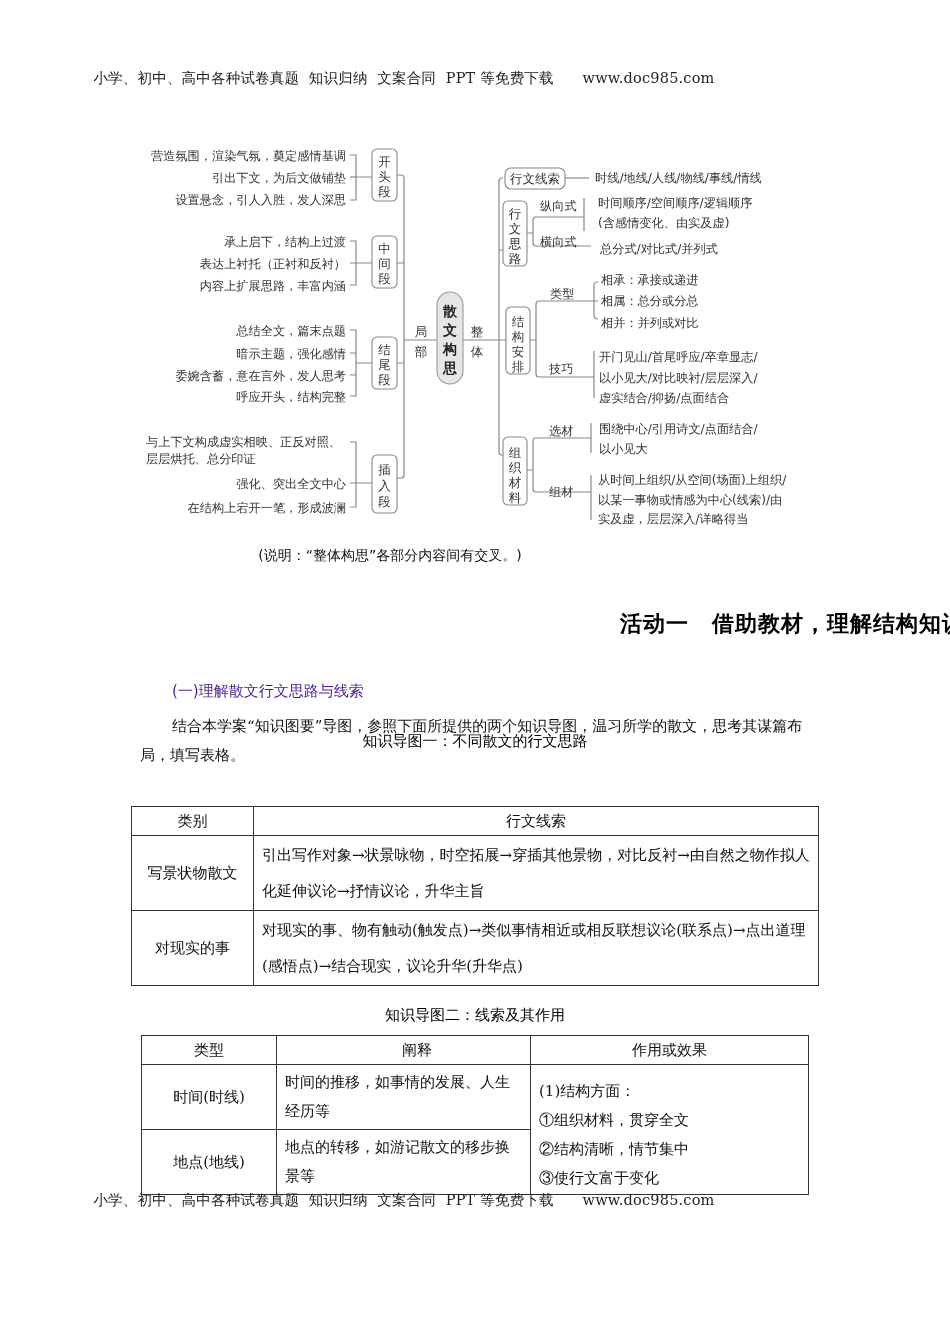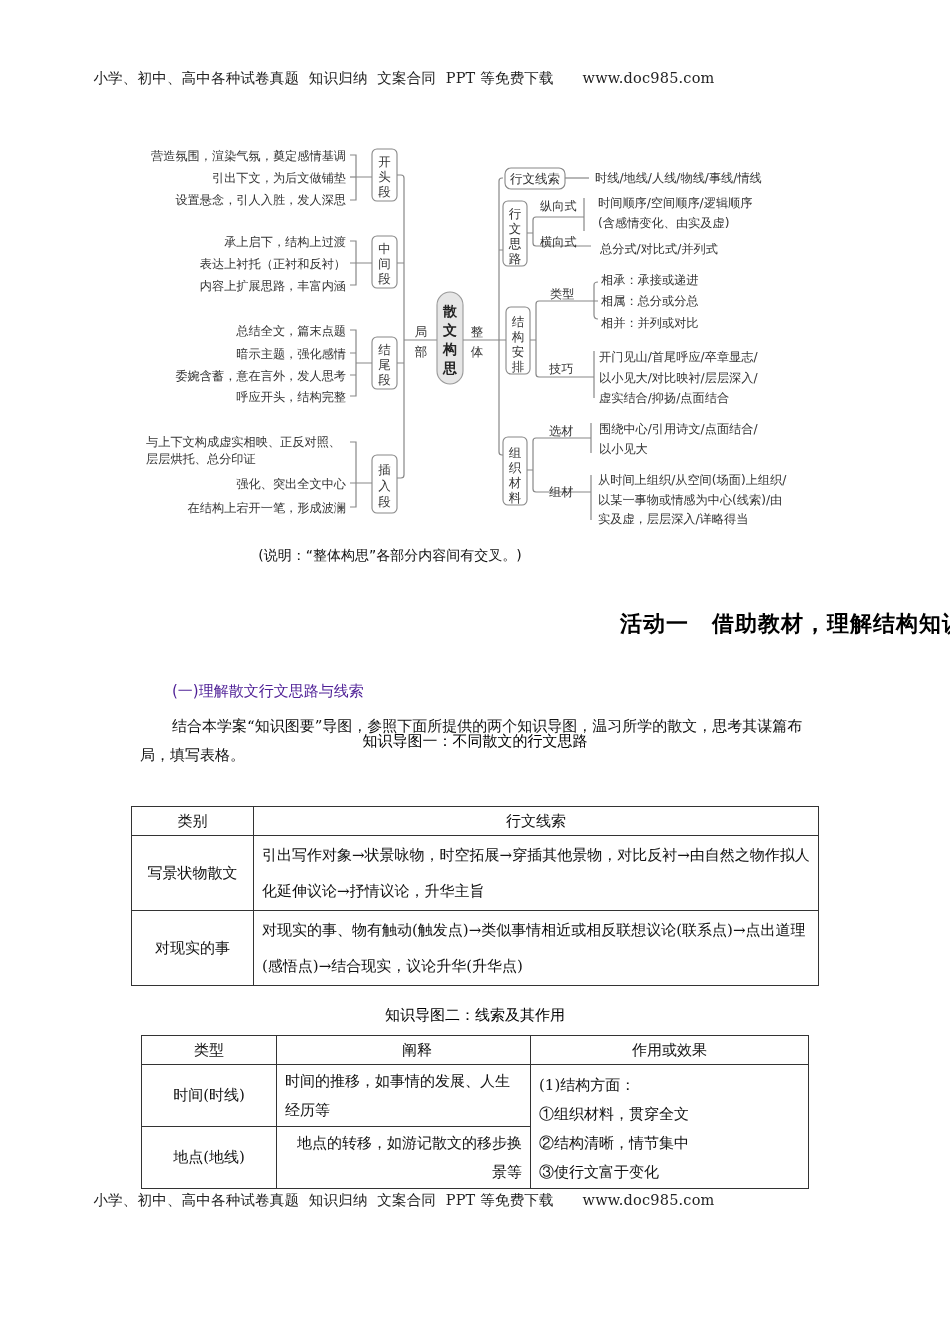--- a/index.html
+++ b/index.html
@@ -194,27 +194,27 @@
 <table class="t" id="t2">
   <tbody>
       <tr>
     <th style="width:118px;">类型</th>
     <th style="width:210px;padding-left:35px;">阐释</th>
     <th>作用或效果</th>
   </tr>
   <tr>
     <td style="text-align:center;">时间(时线)</td>
     <td>时间的推移，如事情的发展、人生经历等</td>
-    <td rowspan="2" style="vertical-align:top;padding-top:6px;">
+    <td rowspan="2" style="vertical-align:top;padding-top:12px;">
       <div>(1)结构方面：</div>
       <div>①组织材料，贯穿全文</div>
       <div>②结构清晰，情节集中</div>
       <div>③使行文富于变化</div>
     </td>
   </tr>
   <tr>
     <td style="text-align:center;">地点(地线)</td>
-    <td style="text-align:right;">地点的转移，如游记散文的移步换景等</td>
+    <td style="text-align:left;">地点的转移，如游记散文的移步换景等</td>
   </tr>
 </tbody>
   </table>
 
 <div class="abs hdr" style="top:1191px;">小学、初中、高中各种试卷真题  知识归纳  文案合同  PPT 等免费下载      www.doc985.com</div>
 
 </body></html>

